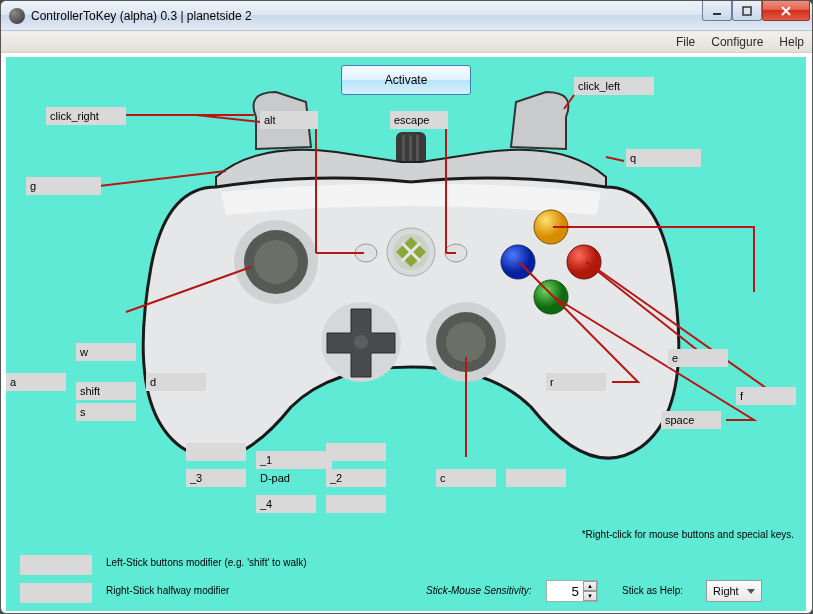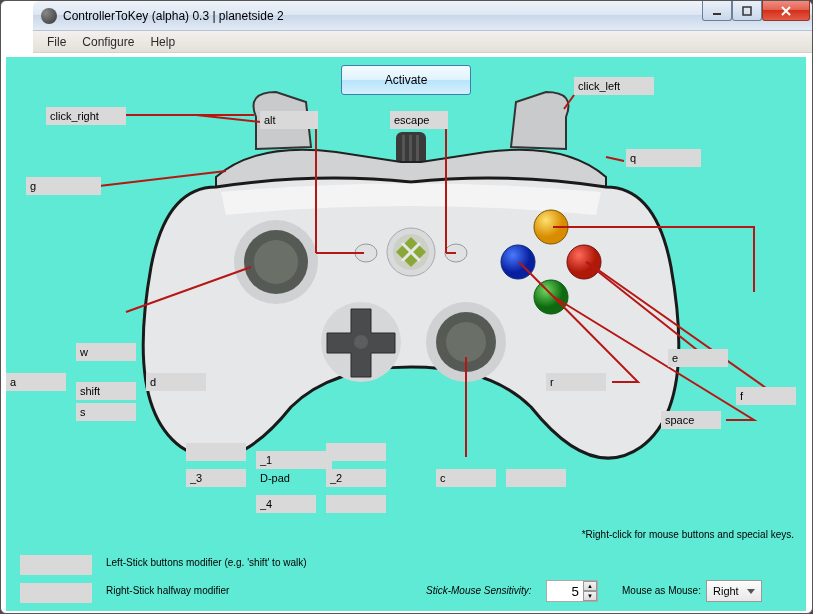--- a/index.html
+++ b/index.html
@@ -14,21 +14,20 @@
 }
 .window {
   position: absolute;
   left: 0; top: 0;
   width: 813px;
   height: 614px;
   background: #fff;
   border: 1px solid #555;
   border-radius: 6px;
   box-shadow: 0 0 8px rgba(0,0,0,0.6);
-  padding-left: 32px;
 }
 
 .titlebar {
   height: 30px;
   background: linear-gradient(to bottom, #eef3f9 0%, #dce6f2 50%, #c9d7ea 50%, #e3ebf5 100%);
   border-radius: 6px 6px 0 0;
   display: flex;
   align-items: center;
   padding-left: 8px;
   border-bottom: 1px solid #b6c4d8;
@@ -72,20 +71,21 @@
   position: relative;
 }
 
 .menubar {
   height: 22px;
   background: linear-gradient(to bottom, #f3f1ee, #e4e0d9);
   display: flex;
   align-items: center;
   padding-left: 6px;
   border-bottom: 1px solid #d6d0c6;
+  justify-content: flex-end;
 }
 .menubar span {
   padding: 2px 8px;
   font-size: 12px;
   color: #2b2b2b;
 }
 
 .main {
   position: absolute;
   left: 5px;
@@ -384,19 +384,19 @@
 
     <span class="hint" style="left:420px; top:528px;font-style:italic;">Stick-Mouse Sensitivity:</span>
     <div style="position:absolute; left:540px; top:523px; width:52px; height:22px;">
       <input class="sens-input" style="position: absolute; left: 0px; top: 0px; width: 52px;" value="5">
       <div class="spinner">
         <div>▲</div>
         <div>▼</div>
       </div>
     </div>
 
-    <span class="hint" style="left:616px; top:528px;">Mouse as Mouse:</span>
+    <span class="hint" style="left:616px; top:528px;">Stick as Help:</span>
     <div class="combo" style="position:absolute; left:700px; top:523px;">
       <span>Right</span>
     </div>
 
   </div>
 </div>
 
 </body></html>

